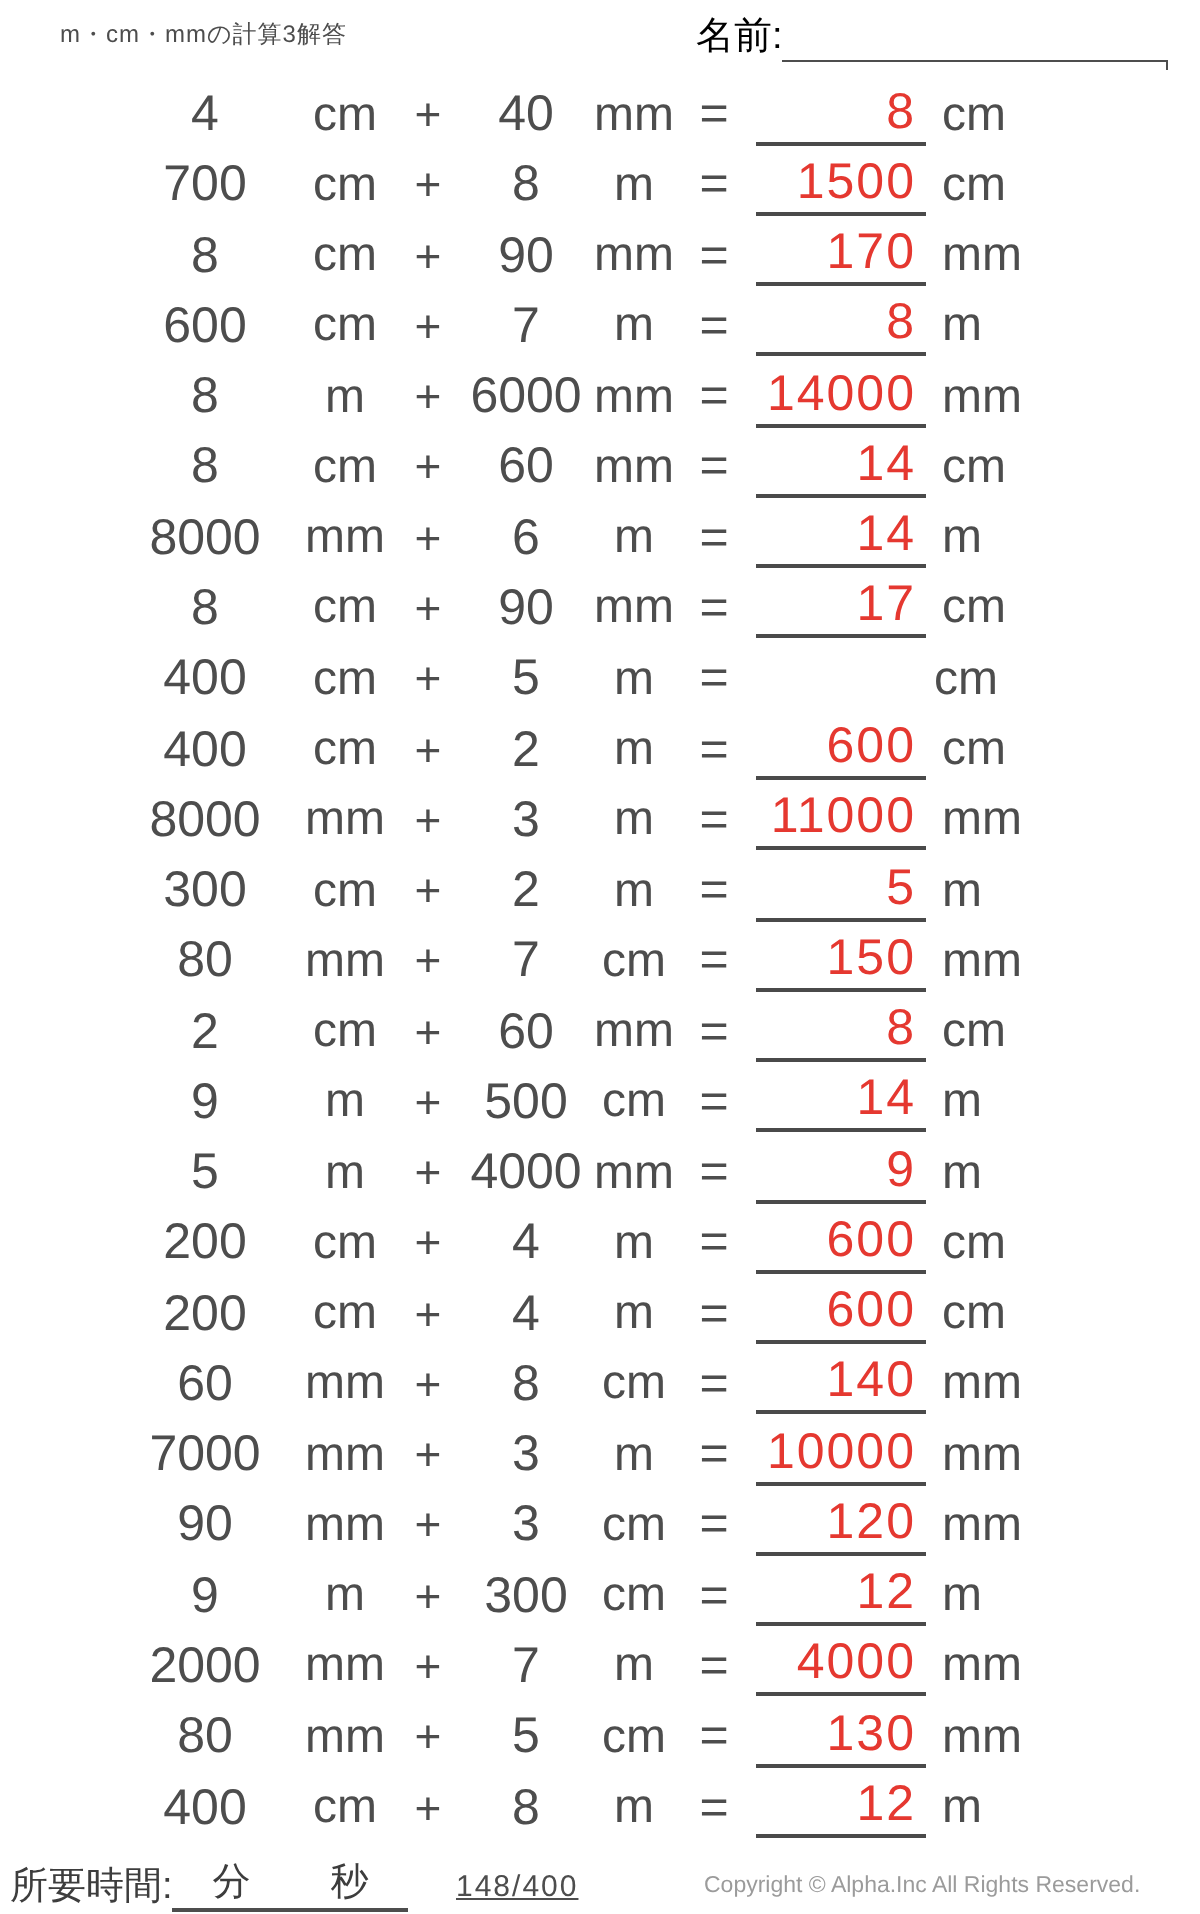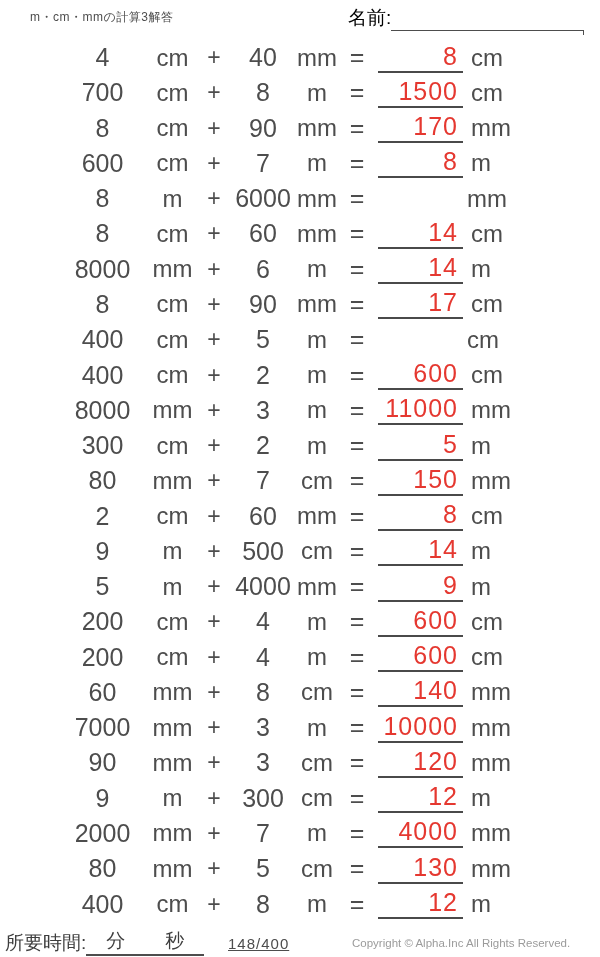--- a/index.html
+++ b/index.html
@@ -131,20 +131,21 @@
   </div>
 
   <div class="prow">
     <span class="cell">8</span>
     <span class="cell unit">m</span>
     <span class="cell op">+</span>
     <span class="cell">6000</span>
     <span class="cell unit">mm</span>
     <span class="cell eq">=</span>
     <span></span>
+    <span class="cell answer">14000</span>
     <span></span>
     <span class="cell unit3">mm</span>
   </div>
 
   <div class="prow">
     <span class="cell">8</span>
     <span class="cell unit">cm</span>
     <span class="cell op">+</span>
     <span class="cell">60</span>
     <span class="cell unit">mm</span>

